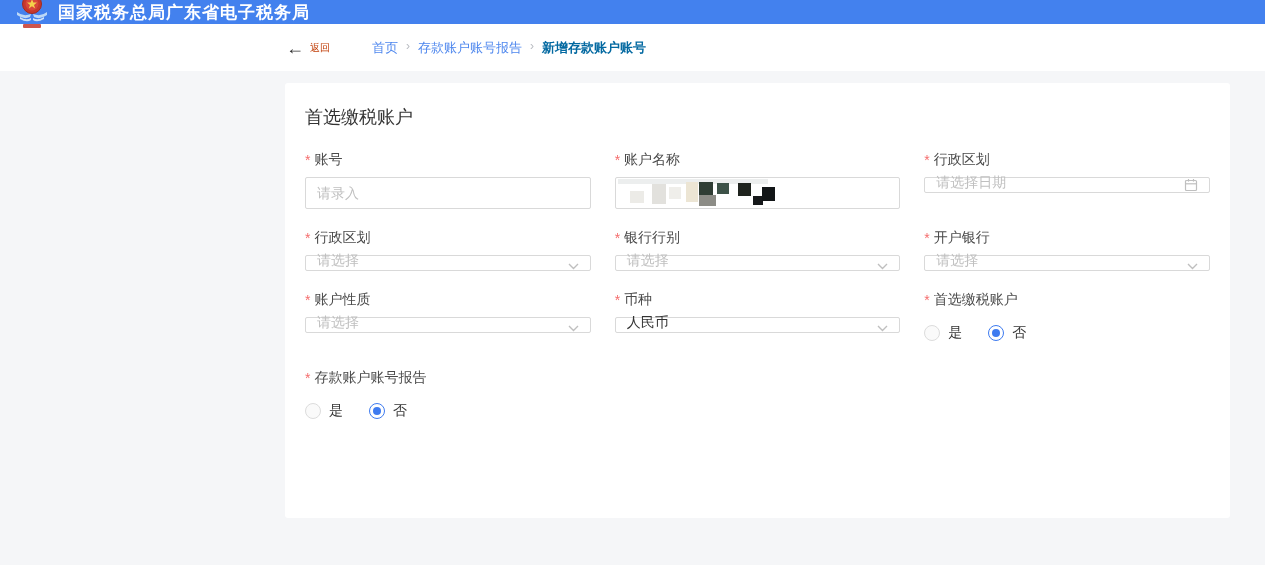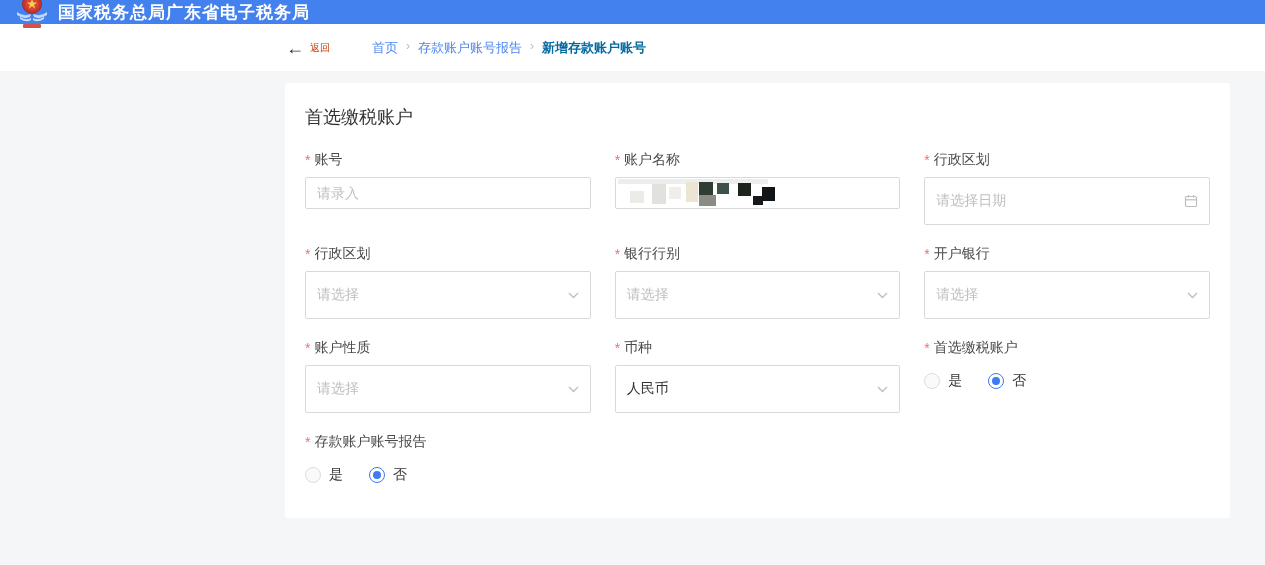--- a/index.html
+++ b/index.html
@@ -74,26 +74,26 @@
     font-size:14px;
     color:#333;
     background:#fff;
     outline:none;
     display:block;
     font-family:"Liberation Sans","DejaVu Sans",sans-serif;
   }
   .input-box::placeholder { color:#bfbfbf; }
 
   .select-box, .date-box {
-    height:48px;
+    height:16px;
     border:1px solid #d9d9d9;
     border-radius:2px;
     background:#fff;
     display:flex;
-    align-items:center;
+    align-items:flex-end;
     justify-content:space-between;
     padding:0 11px;
     font-size:14px;
     cursor:pointer;
   }
   .ph-text { color:#bfbfbf; }
   .val-text { color:#333; }
   .suffix-icon { display:flex; align-items:center; }
 
   

